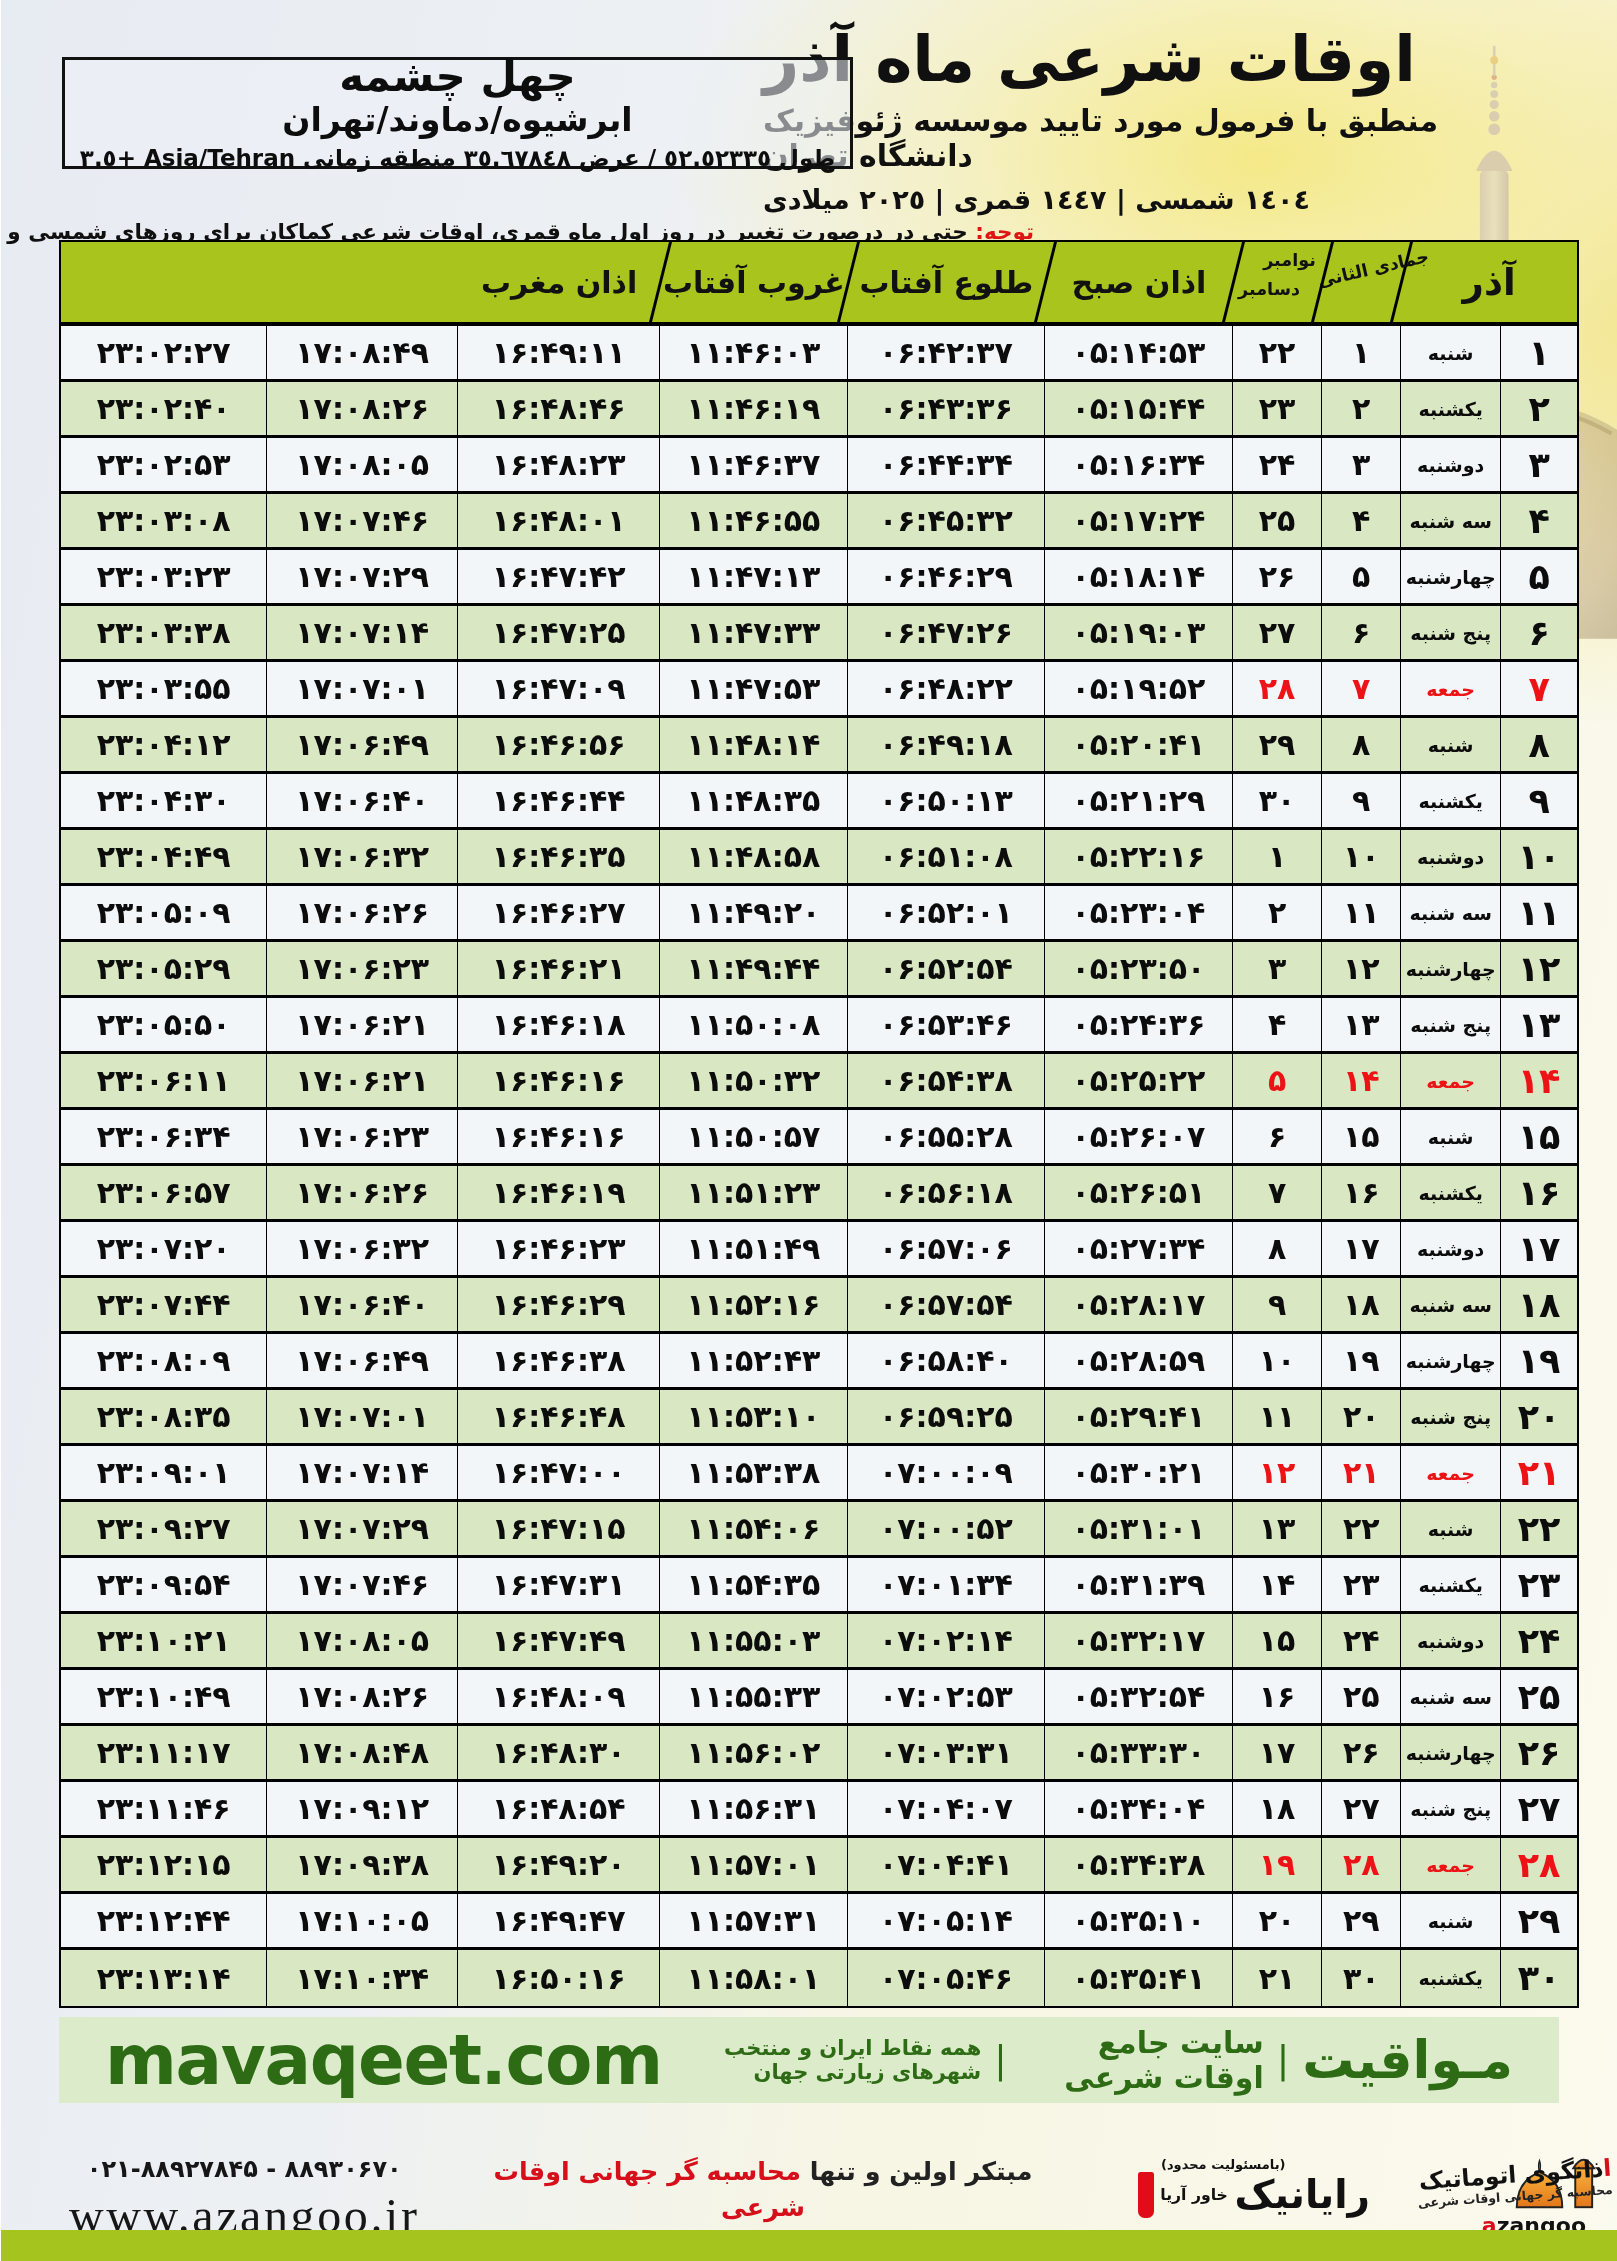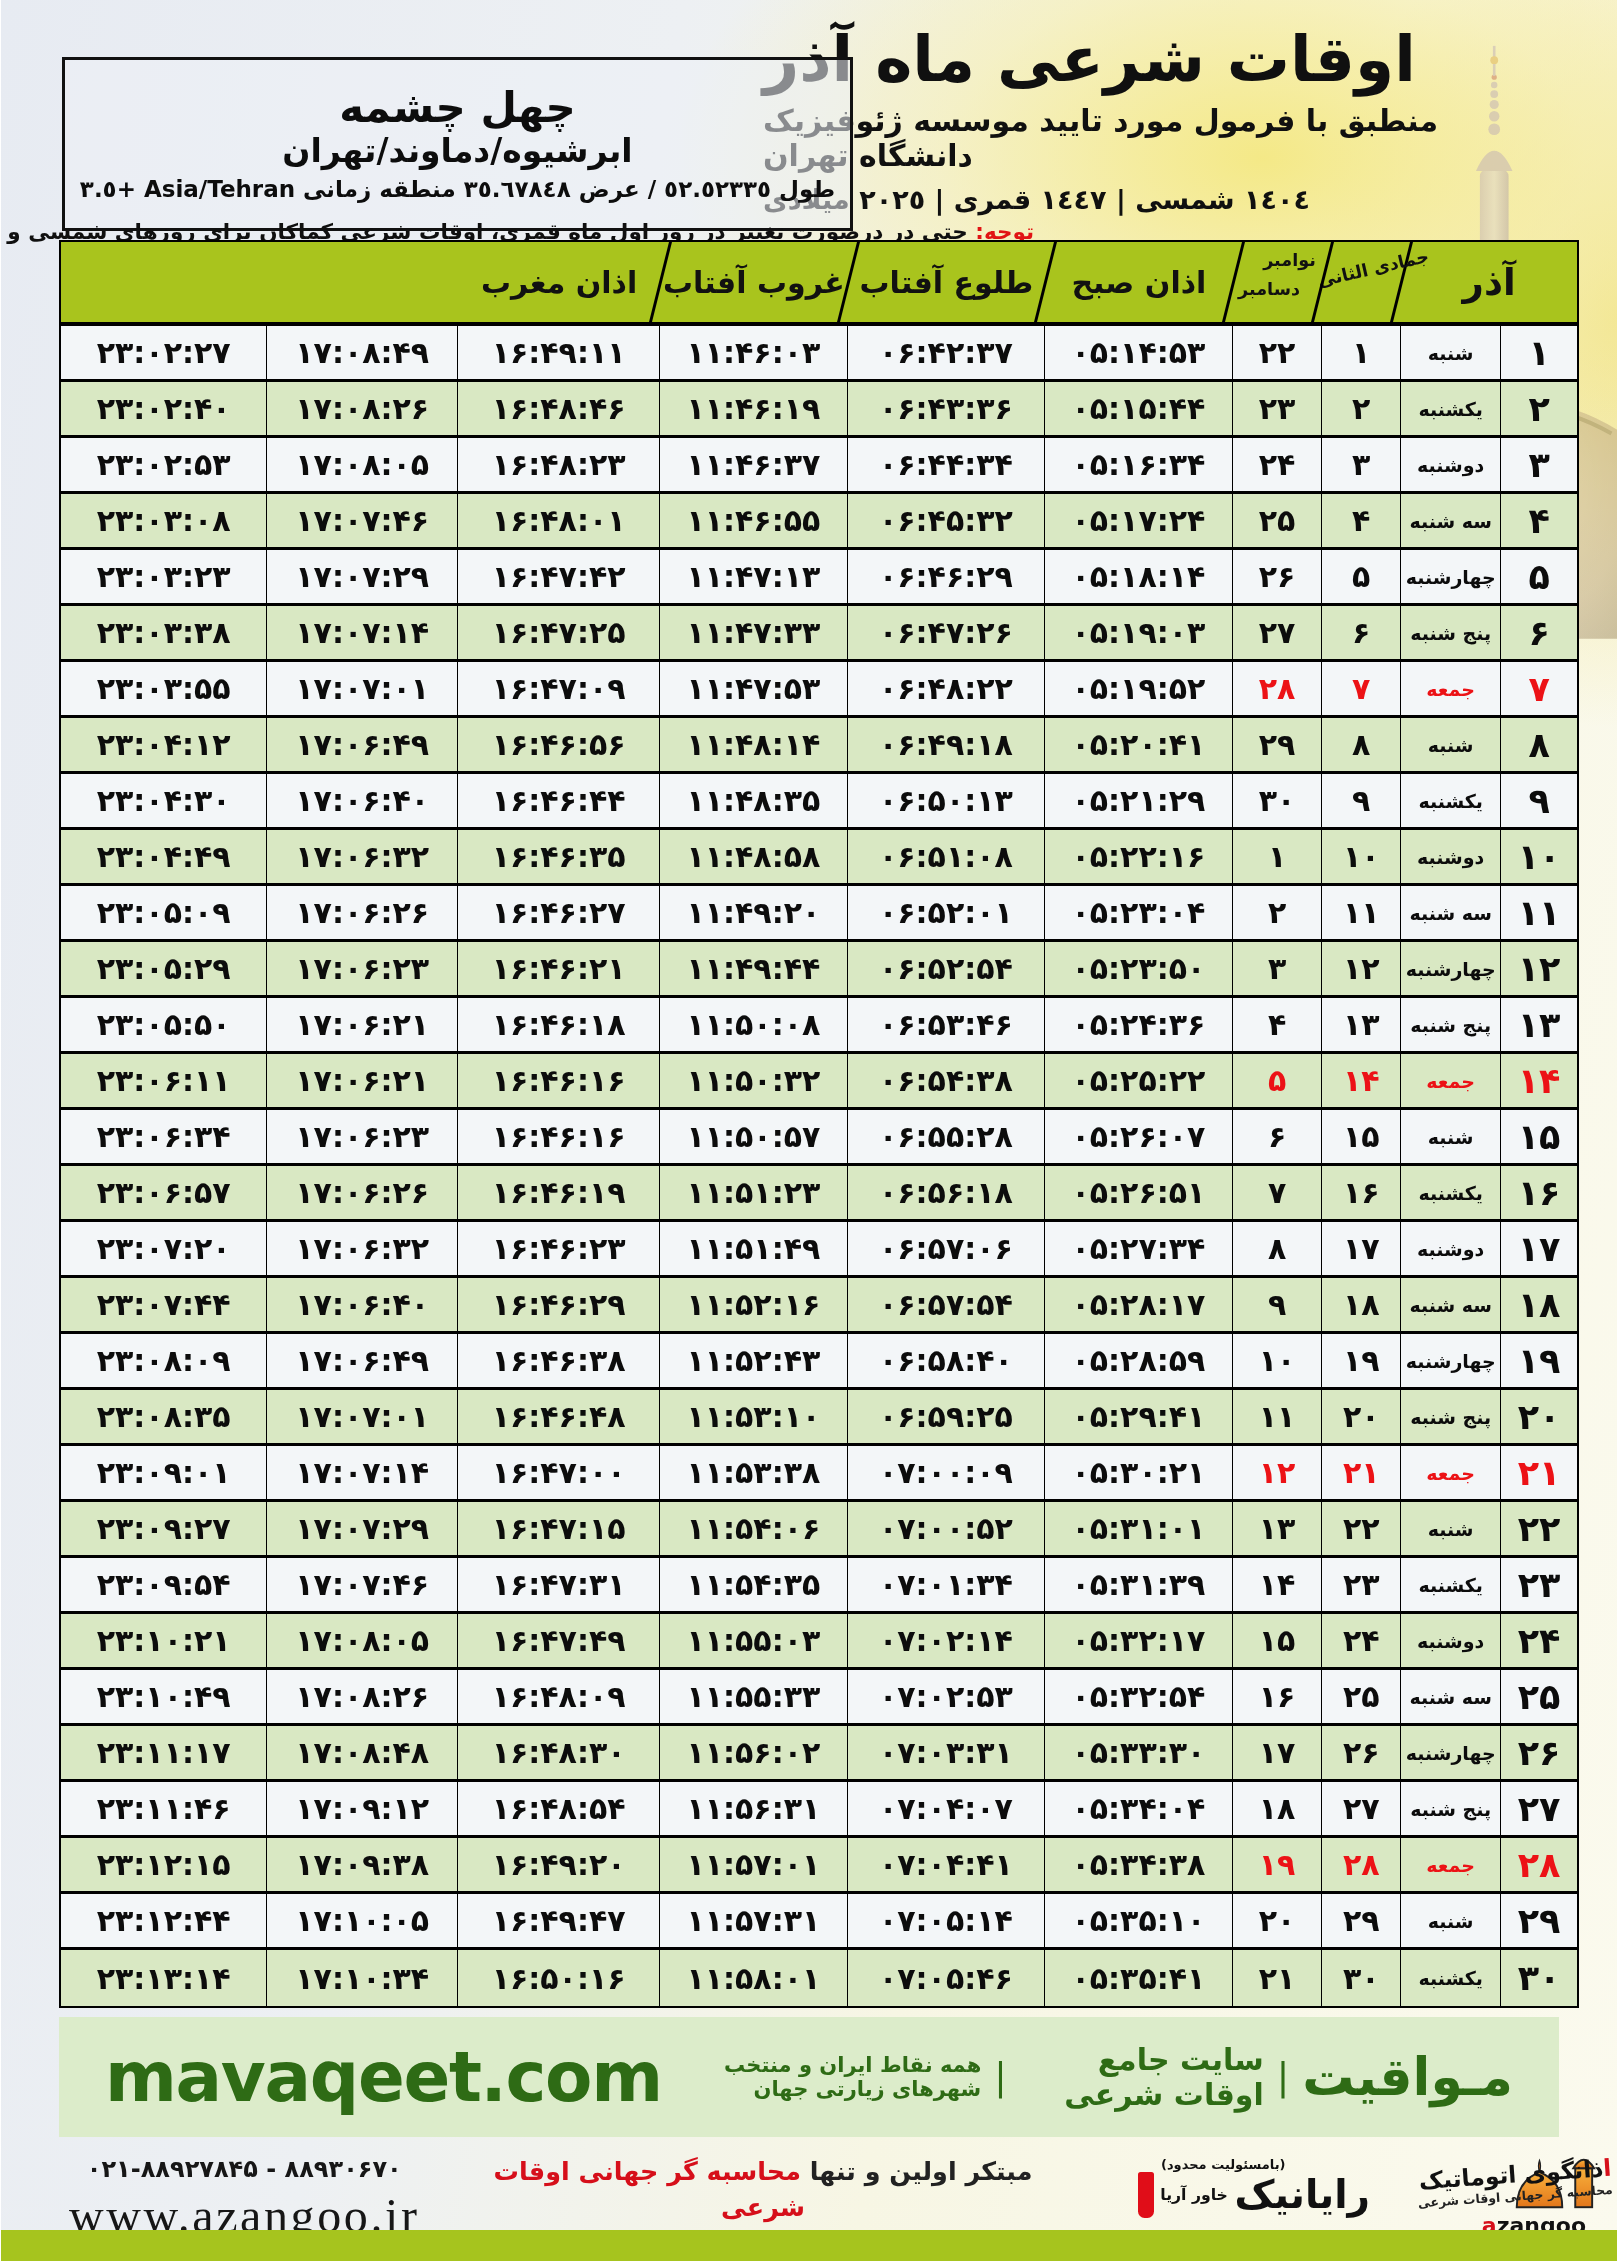--- a/index.html
+++ b/index.html
@@ -18,21 +18,21 @@
   .deco { position:absolute; right:0; top:0; width:215px; height:639px; opacity:.75; }
 
   
   .titleblock { position:absolute; top:25px; right:124px; width:731px; text-align:left; color:#101010; }
   .title-main { font-size:63px; font-weight:bold; line-height:1.1; letter-spacing:-0.7px; }
   .title-sub  { font-size:30px; font-weight:bold; margin-top:9px; }
   .title-dates{ font-size:27px; font-weight:bold; margin-top:10.4px; }
 
   
   .locbox {
-    position:absolute; top:57px; left:62px; width:791px; height:174px;
+    position:absolute; top:57px; left:62px; width:791px; height:112px;
     border:3.3px solid #111; background:rgba(236,240,246,.55);
     display:flex; flex-direction:column; align-items:center; justify-content:center; gap:3.9px;
     color:#0d0d0d; text-align:center;
   }
   .loc-name   { font-size:42px; font-weight:bold; line-height:1.05; }
   .loc-region { font-size:33px; font-weight:bold; line-height:1.05; }
   .loc-coords { font-size:23px; font-weight:bold; margin-top:3.9px; }
 
   
   .notice { position:absolute; top:219px; left:75px; width:959px; font-size:21.5px; font-weight:bold; color:#101010; direction:rtl; text-align:start; white-space:nowrap; }
@@ -67,21 +67,21 @@
   .td { display:flex; align-items:center; justify-content:center; font-weight:bold; color:#0c0c0c; }
   .td:not(:first-child) { border-inline-start:1.6px solid #000; }
   .c-azar { font-size:35px; }
   .c-weekday { font-size:19px; }
   .c-jumada, .c-greg { font-size:30px; }
   .c-time { font-size:30px; letter-spacing:0.7px; }
   .friday .c-azar, .friday .c-weekday, .friday .c-jumada, .friday .c-greg { color:#ec1216; }
 
   
   .band {
-    position:absolute; left:59px; right:59px; top:2017px; height:120px; background:#dcecca;
+    position:absolute; left:59px; right:59px; top:2017px; height:86px; background:#dcecca;
     display:flex; align-items:center; justify-content:space-between; direction:ltr; padding:0 46px;
     color:#2e6b15;
   }
   .band-en { font-size:69px; font-weight:bold; letter-spacing:-1.3px; }
   .band-fa { direction:rtl; display:flex; align-items:center; gap:13px; font-weight:bold; }
   .band-fa .big { font-size:52px; }
   .band-fa .mid { font-size:30px; }
   .band-fa .small { font-size:21px; }
   .band-fa .pipe { font-size:37px; font-weight:normal; }
 

